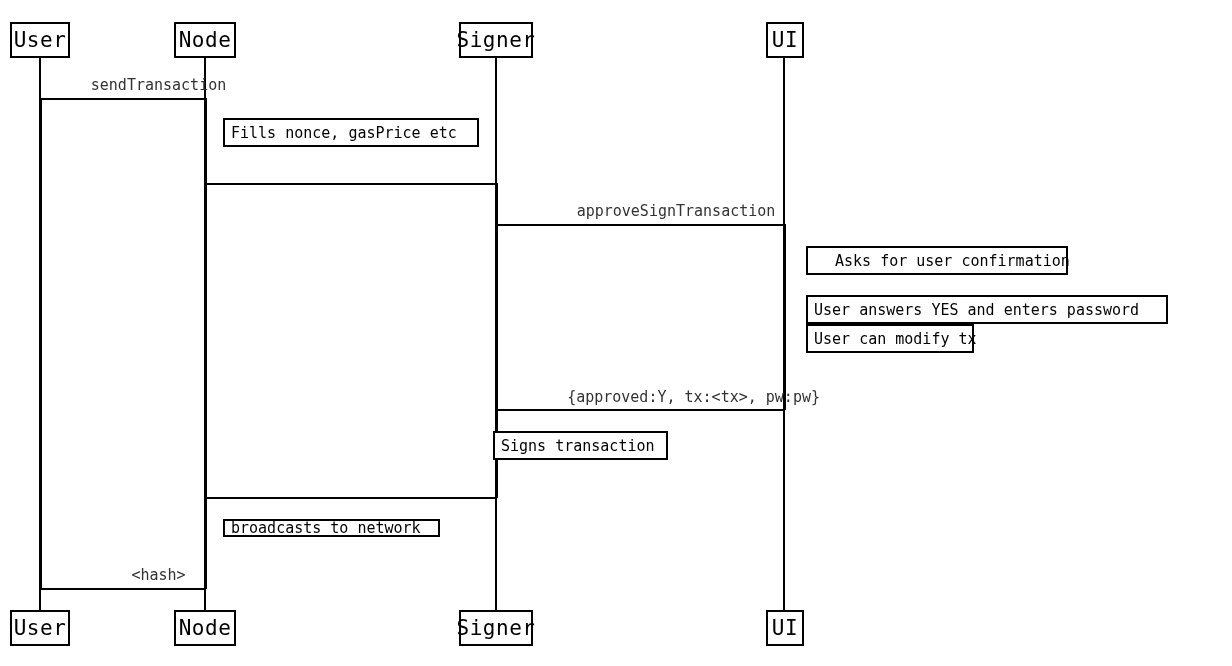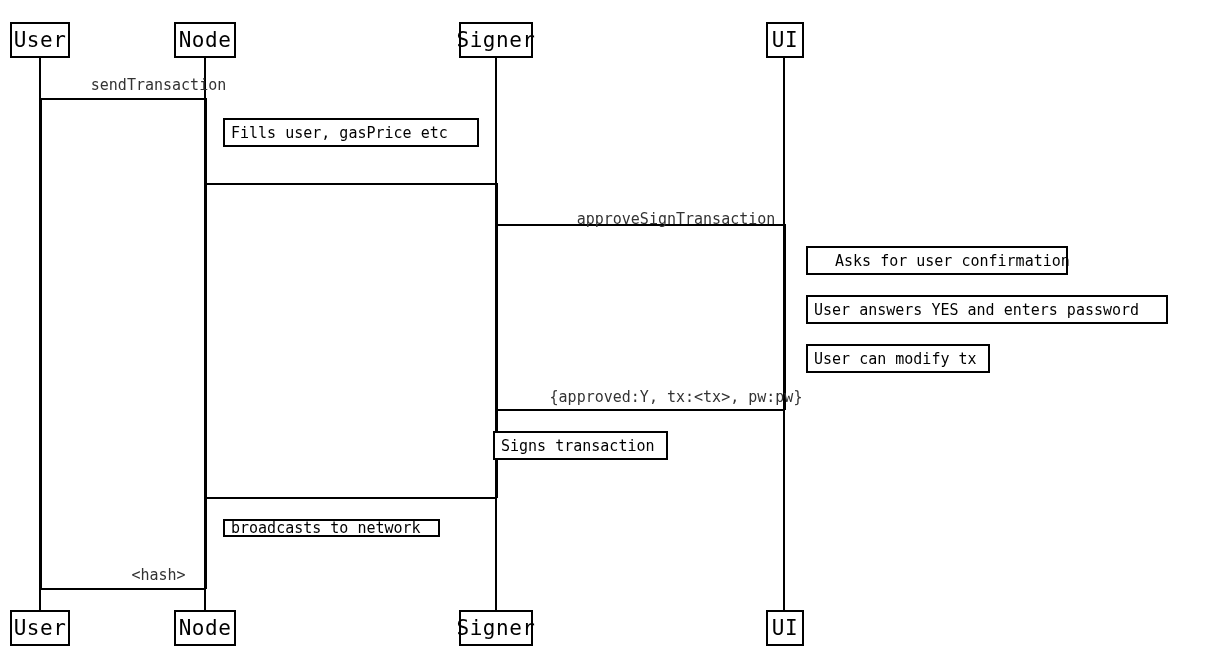--- a/index.html
+++ b/index.html
@@ -118,36 +118,36 @@
     <div class="participant" style="left: 766px; top: 22px; width: 38px; height: 36px;">
       <span>UI</span>
     </div>
     <div class="participant" style="left: 766px; top: 610px; width: 38px; height: 36px;">
       <span>UI</span>
     </div>
     <div class="msg-line" style="left: 40px; top: 98px; width: 165px;"></div>
     <div class="msg-label" style="left: 40px; top: 76px; width: 165px;">sendTransaction</div>
     <div class="msg-line" style="left: 205px; top: 183px; width: 291px;"></div>
     <div class="msg-line" style="left: 496px; top: 224px; width: 288px;"></div>
-    <div class="msg-label" style="left: 496px; top: 210px; width: 288px;">approveSignTransaction</div>
+    <div class="msg-label" style="left: 496px; top: 202px; width: 288px;">approveSignTransaction</div>
     <div class="msg-line" style="left: 496px; top: 409px; width: 288px;"></div>
-    <div class="msg-label" style="left: 496px; top: 388px; width: 288px;">{approved:Y, tx:&lt;tx&gt;, pw:pw}</div>
+    <div class="msg-label" style="left: 496px; top: 388px; width: 288px; text-align: right;">{approved:Y, tx:&lt;tx&gt;, pw:pw}</div>
     <div class="msg-line" style="left: 205px; top: 497px; width: 291px;"></div>
     <div class="msg-line" style="left: 40px; top: 588px; width: 165px;"></div>
     <div class="msg-label" style="left: 40px; top: 566px; width: 165px;">&lt;hash&gt;</div>
     <div class="note" style="left: 223px; top: 118px; width: 256px; height: 29px;">
-      <span>Fills user, gasPrice etc</span>
+      <span>Fills nonce, gasPrice etc</span>
     </div>
     <div class="note" style="left: 806px; top: 246px; width: 262px; height: 29px; padding-left: 27px;">
       <span>Asks for user confirmation</span>
     </div>
     <div class="note" style="left: 806px; top: 295px; width: 362px; height: 29px;">
       <span>User answers YES and enters password</span>
     </div>
-    <div class="note" style="left: 806px; top: 344px; width: 184px; height: 29px;">
+    <div class="note" style="left: 806px; top: 324px; width: 168px; height: 29px;">
       <span>User can modify tx</span>
     </div>
     <div class="note" style="left: 493px; top: 431px; width: 175px; height: 29px;">
       <span>Signs transaction</span>
     </div>
     <div class="note" style="left: 223px; top: 519px; width: 217px; height: 18px;">
       <span>broadcasts to network</span>
     </div>
   </div>
 

